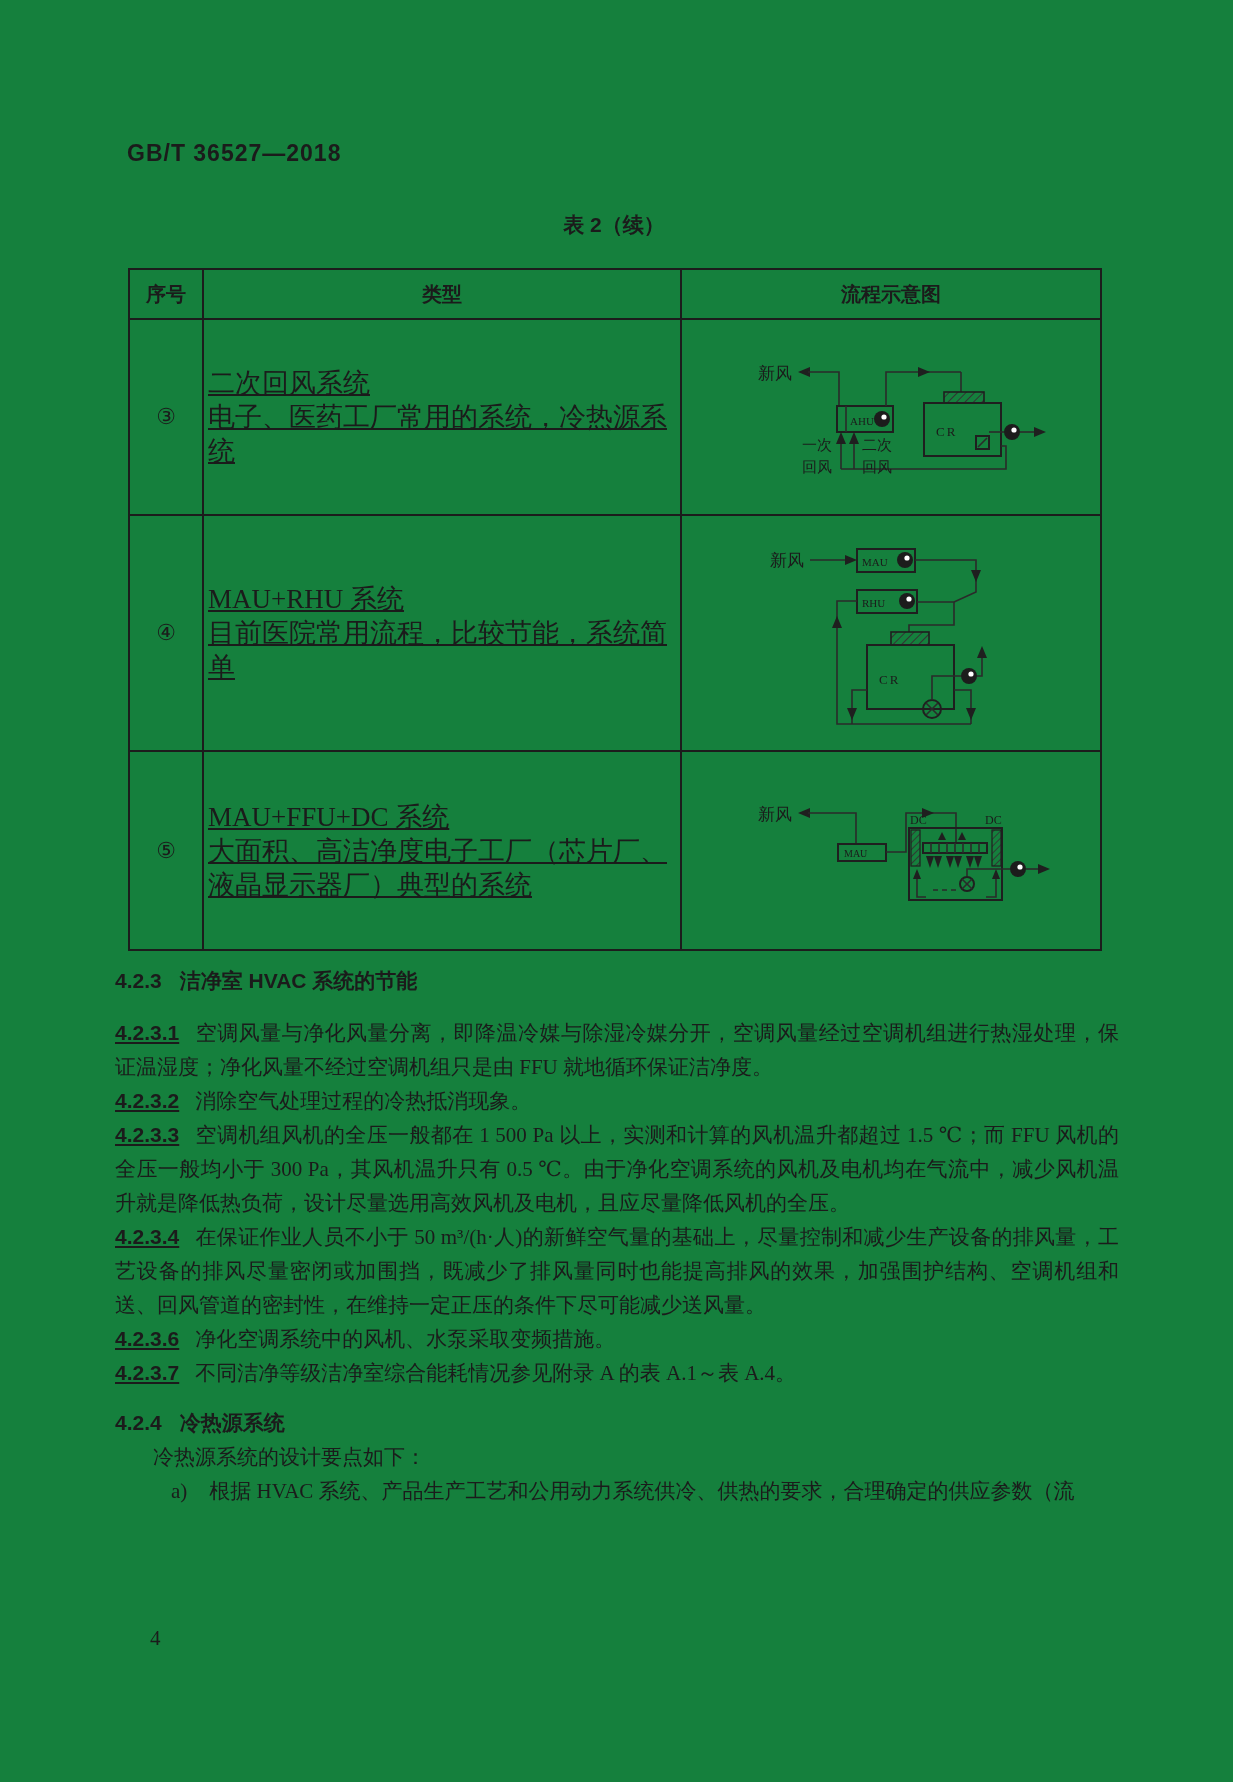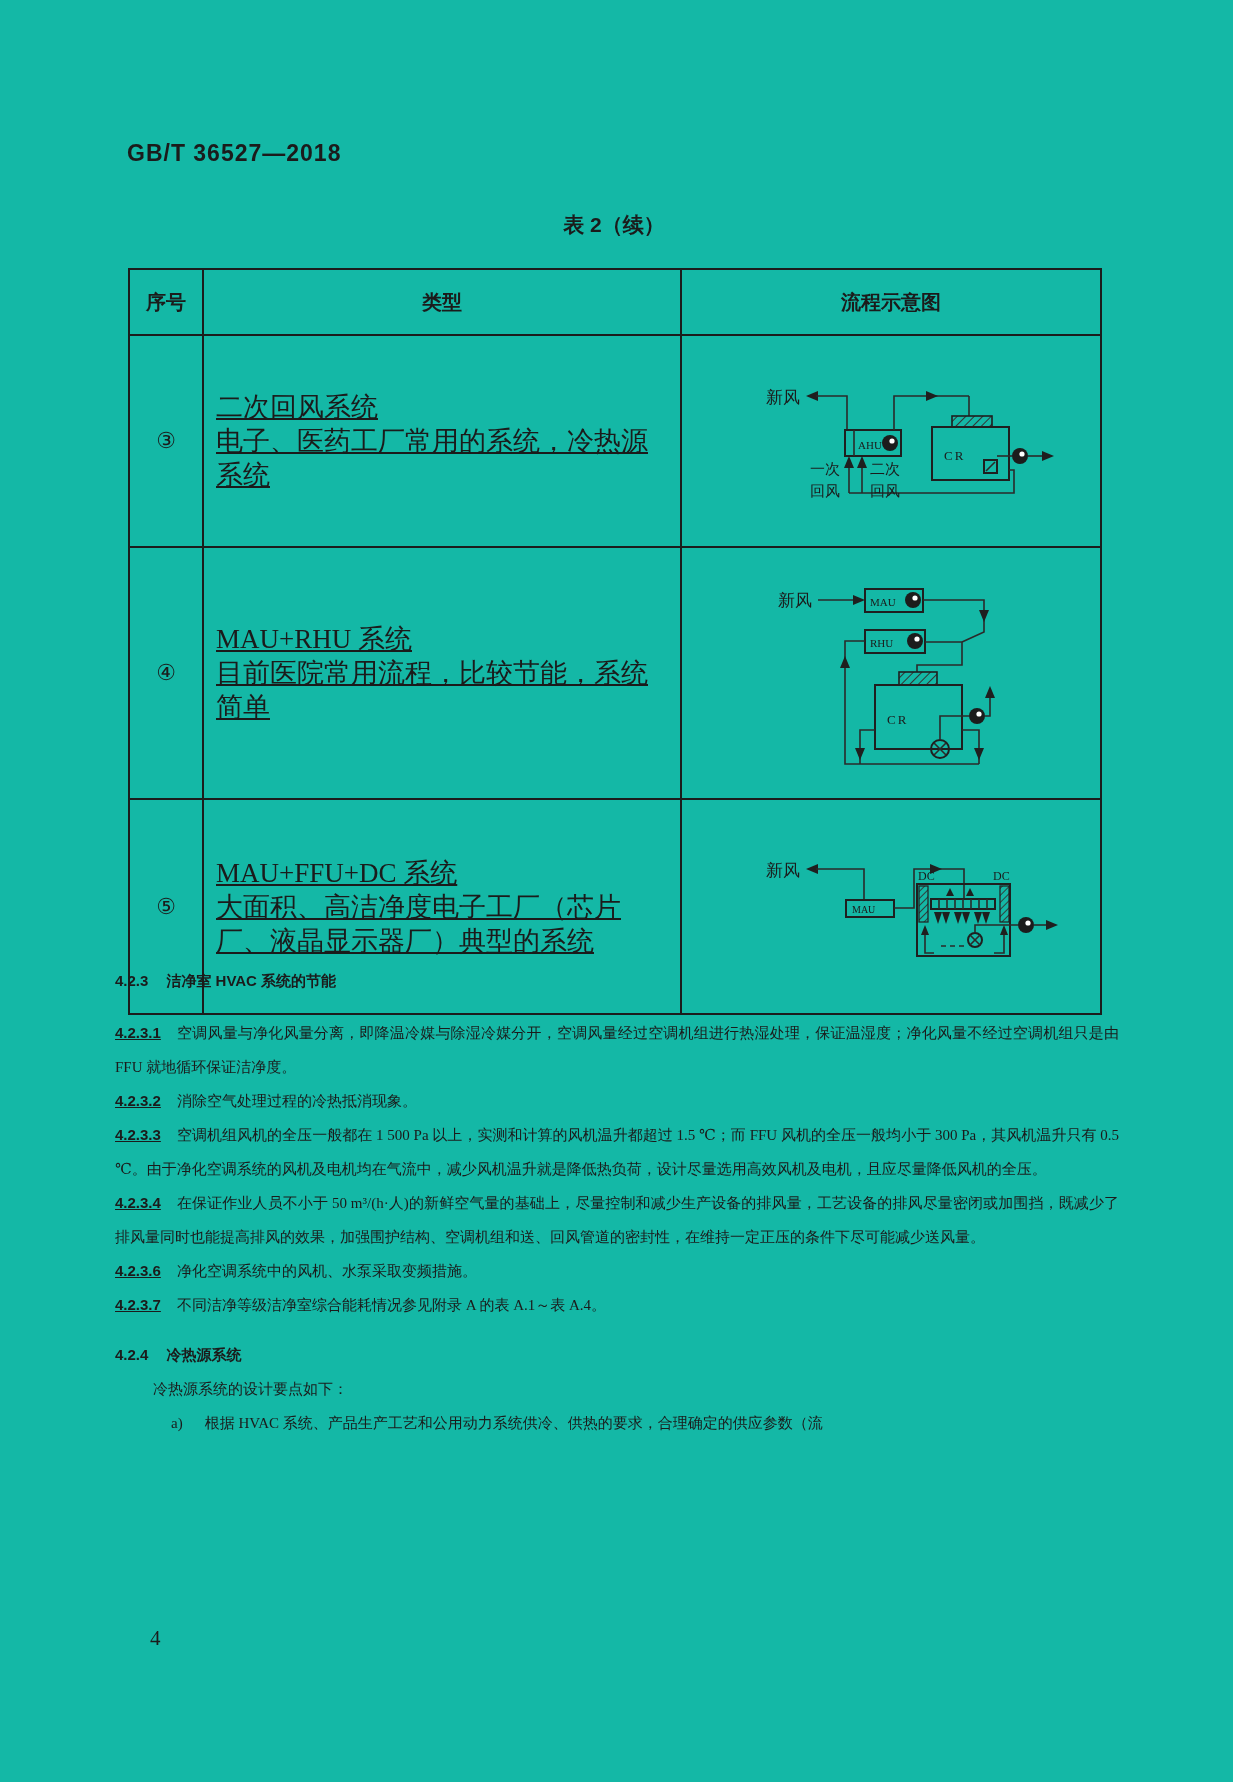--- a/index.html
+++ b/index.html
@@ -1,32 +1,32 @@
 <!DOCTYPE html>
 <html><head>
 <meta charset="utf-8">
 <style>
   html,body{margin:0;padding:0;background:#fff;}
-  .page{position:relative;width:1233px;height:1782px;background:#14b8a6;color:#1b1b1b;
+  .page{position:relative;width:1233px;height:1782px;background:#15803d;color:#1b1b1b;
         font-family:"Liberation Serif","DejaVu Serif",serif;overflow:hidden;}
   .doc-header{position:absolute;left:127px;top:140px;font-family:"Liberation Sans","DejaVu Sans",sans-serif;
         font-weight:bold;font-size:23px;letter-spacing:1px;}
   .tbl-caption{position:absolute;left:128px;top:211px;width:972px;text-align:center;
         font-family:Liberation Sans, sans-serif;font-weight:bold;font-size:21px;}
   table.gbtbl{position:absolute;left:128px;top:268px;border-collapse:collapse;table-layout:fixed;width:972px;}
-  table.gbtbl td,table.gbtbl th{border:2px solid #1c1c1c;padding:12px;vertical-align:middle;}
+  table.gbtbl td,table.gbtbl th{border:2px solid #1c1c1c;padding:4px;vertical-align:middle;}
   table.gbtbl th{height:40px;font-family:"Liberation Sans","DejaVu Sans",sans-serif;
         font-weight:bold;font-size:20px;text-align:center;}
   .cell-no{text-align:center;font-size:22px;}
   .cell-type{padding:6px 10px 6px 12px;font-size:27px;line-height:34px;text-decoration:underline;}
   .cell-type .t2{display:block;}
   .cell-diag{text-align:center;}
   .cell-diag svg{display:block;margin:0 auto;}
   .rh3{height:188px;} .rh4{height:228px;} .rh5{height:191px;}
-  .body-text{position:absolute;left:115px;top:964px;width:1004px;font-size:15px;line-height:34px;
+  .body-text{position:absolute;left:115px;top:964px;width:1004px;font-size:21px;line-height:34px;
         text-align:justify;}
   .body-text p{margin:0;}
   p.heading{font-family:"Liberation Sans","DejaVu Sans",sans-serif;font-weight:bold;}
   p.h-424{margin-top:16px;}
   p.h-423{margin-bottom:18px;}
   .cnum{font-family:"Liberation Sans","DejaVu Sans",sans-serif;font-weight:bold;margin-right:16px;text-decoration:underline;}
   .hnum{margin-right:18px;}
   p.indent1{text-indent:38px;}
   p.list-a{padding-left:56px;}
   .amark{margin-right:22px;}

